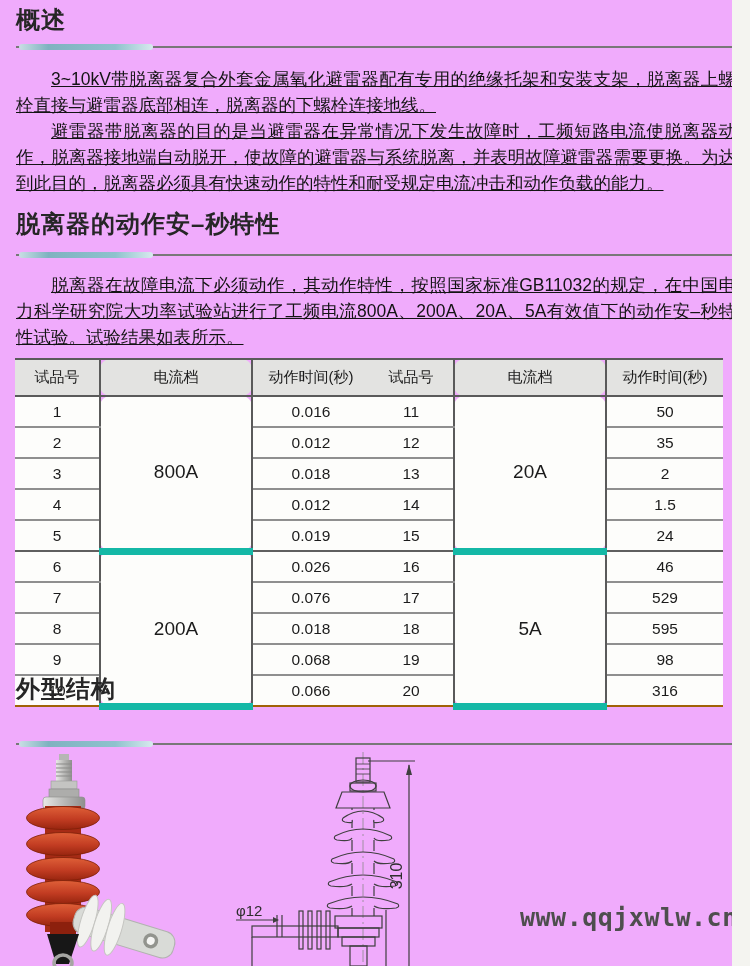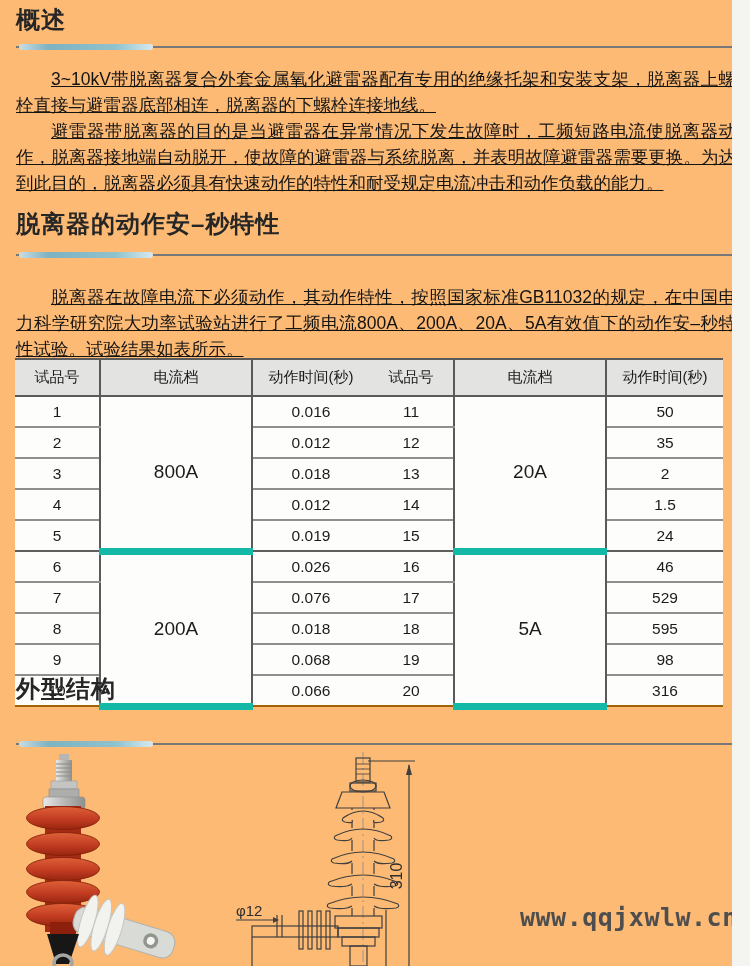--- a/index.html
+++ b/index.html
@@ -3,21 +3,21 @@
 <meta charset="utf-8">
 <style>
   html,body{margin:0;padding:0;}
   body{
     width:750px;height:966px;
     font-family:"Liberation Sans","DejaVu Sans",sans-serif;
     background:#f4f4f0;
   }
   .page{
     position:relative;width:732px;height:966px;overflow:hidden;
-    background:#fdba74;color:#1a1a1a;
+    background:#f0abfc;color:#1a1a1a;
   }
   
   .sec-h{
     position:absolute;left:16px;margin:0;
     font-size:24px;font-weight:bold;color:#262626;letter-spacing:1px;line-height:30px;
   }
   #h-overview{top:5px}
   #h-ampsec{top:209px}
   #h-structure{top:674px}
   .rule{position:absolute;left:16px;width:729px;height:2px;background:#787878;}
@@ -27,33 +27,33 @@
   .rule .accent{
     position:absolute;left:3px;top:-2px;width:134px;height:6px;border-radius:3px;
     background:linear-gradient(90deg,#c9dee4,#7fb2c0 22%,#8fc2cd 72%,#d8e9ee);
   }
   
   .para-block{
     position:absolute;left:16px;width:720px;margin:0;
     font-size:17.5px;line-height:26px;color:#141414;text-align:justify;
   }
   #para-overview{top:66px}
-  #para-ampsec{top:284px}
+  #para-ampsec{top:272px}
   .para-block p{margin:0;text-indent:2em;text-decoration:underline;}
   
   .tables{position:absolute;left:15px;top:358px;display:flex;}
   table.tbl{border-collapse:collapse;table-layout:fixed;width:354px;color:#1b1b1b;}
   .tbl col.c1{width:85px}
   .tbl col.c2{width:152px}
   .tbl col.c3{width:117px}
   .tbl th{
     height:33px;background:#e3e3e1;font-weight:500;font-size:15px;
     border-top:2px solid #5a5a5a;border-bottom:2px solid #5a5a5a;
   }
-  .tbl th.vb,.tbl td.cur{border-left:2px solid #5a5a5a;border-right:2px solid #5a5a5a;}
+  .tbl th.vb,.tbl td.cur{border-left:2px solid #5a5a5a;border-right:2px solid #5a5a5a;border-radius:10px;}
   .tbl td{
     height:27px;text-align:center;font-size:15.5px;
     border-bottom:2px solid #8f8f8f;background:#fdfdfb;
   }
   .tbl td.cur{font-size:19px;border-bottom:7px solid #14b8a6;}
   .tbl tr.grp-end td{border-bottom-color:#5f5f5f;}
   .tbl tbody tr:last-child td{border-bottom:2px solid #a16207;}
   
   .fig{position:absolute;}
   #fig-photo{left:0px;top:750px;width:230px;height:216px;}

